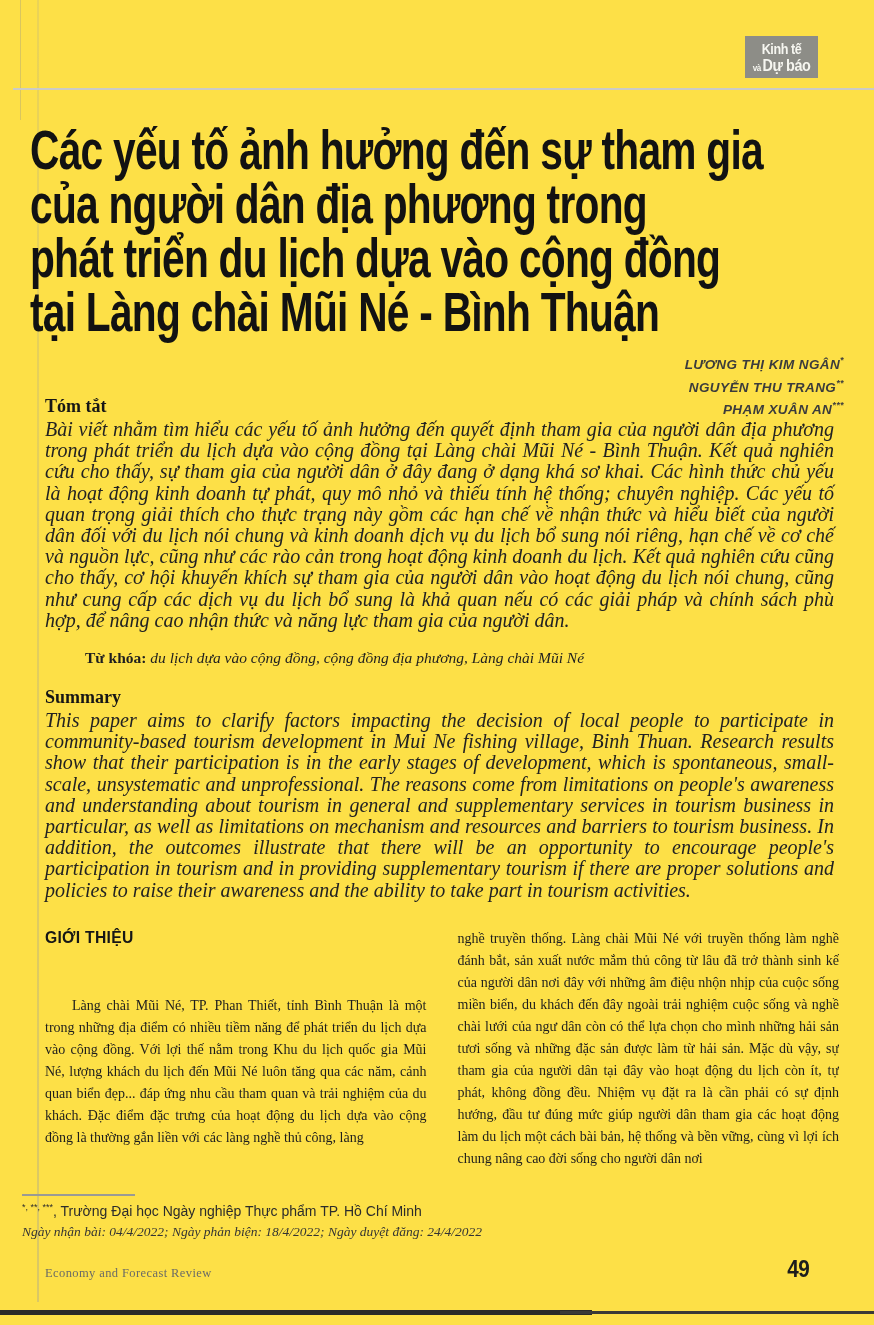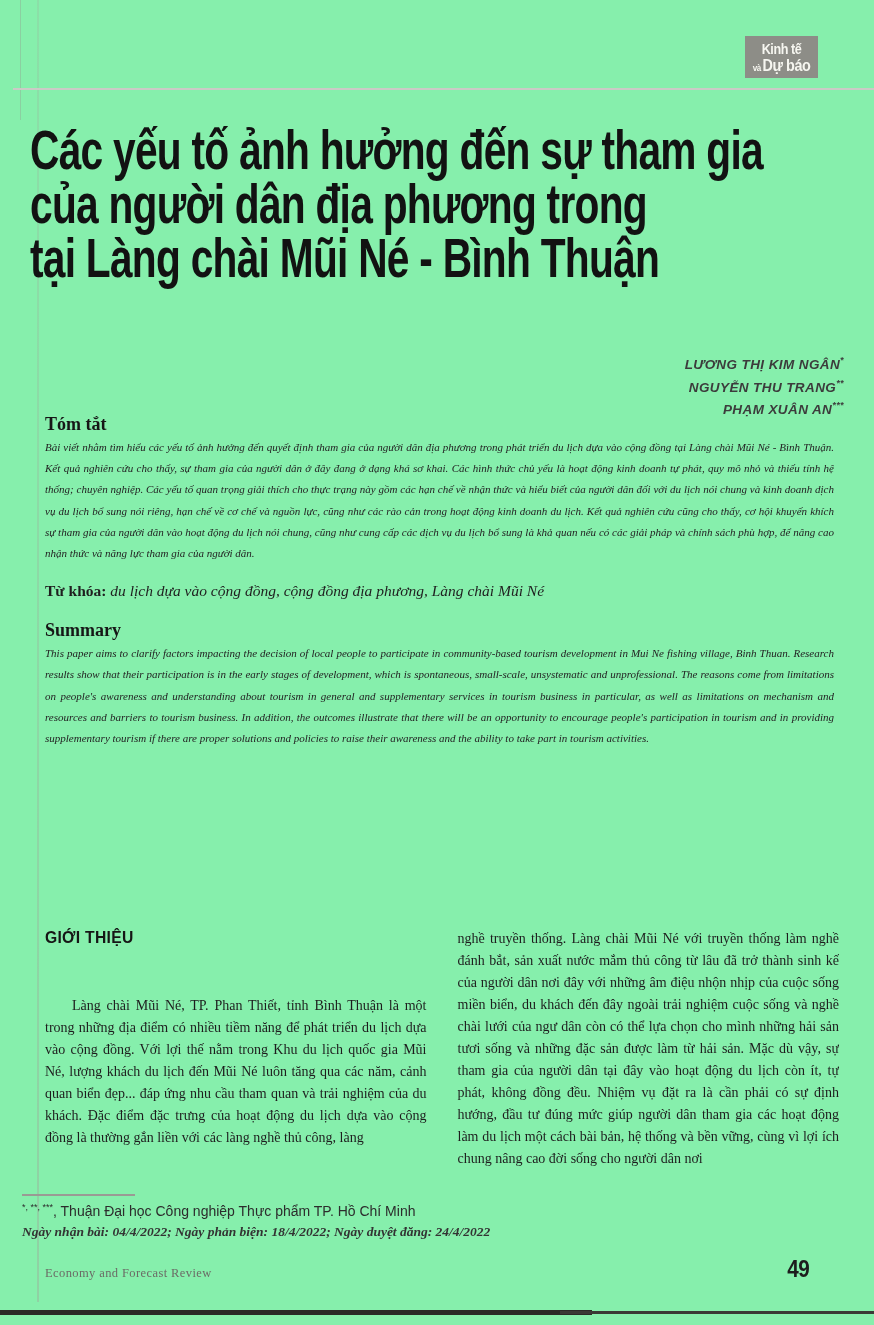--- a/index.html
+++ b/index.html
@@ -4,21 +4,21 @@
 <style>
   * { margin:0; padding:0; box-sizing:border-box; }
   html,body { width:874px; }
   body {
     font-family:"Liberation Serif", serif;
     background:#ffffff;
   }
   .page {
     position:relative;
     width:874px; height:1325px;
-    background:#86efac;
+    background:#fde047;
     overflow:hidden;
     color:#1f1f1f;
   }
   
   .gutter-line { position:absolute; top:0; left:37px; width:2px; height:1302px;
     background:linear-gradient(to bottom, rgba(160,160,150,.20), rgba(160,160,150,.38)); }
   .gutter-line-top { position:absolute; top:0; left:20px; width:1px; height:120px;
     background:rgba(150,150,140,.35); }
 
   
@@ -42,46 +42,46 @@
   .title-line > span { display:inline-block; font-size:55px; letter-spacing:-1px;
     transform:scaleX(.74); transform-origin:left bottom; white-space:nowrap; }
 
   
   .authors { position:absolute; right:30px; top:351px; text-align:right;
     font-family:"Liberation Sans", sans-serif; font-weight:bold;
     font-size:13.5px; line-height:19px; color:#3c3c3c; letter-spacing:.4px;font-style:italic; }
   .authors sup { font-size:9px; vertical-align:super; }
 
   
-  .front-matter { position:absolute; left:45px; top:414px; width:789px; }
+  .front-matter { position:absolute; left:45px; top:396px; width:789px; }
   .sec-heading { font-size:18px; font-weight:bold; color:#161616; }
   .abstract-body, .summary-body {
-    font-style:italic; font-size:11px; line-height:21.2px;
+    font-style:italic; font-size:20px; line-height:21.2px;
     text-align:justify; color:#222; margin-top:2px; }
-  .kw-line { margin-top:18px; font-size:15.5px; }
+  .kw-line { margin-top:18px; font-size:15.5px;margin-left:40px; }
   .kw-line .kw-label { font-weight:bold; font-style:normal; }
   .kw-line .kw-body { font-style:italic; }
   .summary-head { margin-top:20px;font-family:Liberation Serif, serif; }
 
   
   .columns { position:absolute; left:45px; top:928px; width:794px; height:262px;
     display:flex; gap:31px; overflow:hidden; }
   .col { width:390px; }
   .intro-heading { font-family:"Liberation Sans", sans-serif; font-weight:bold;
     font-size:16.5px; color:#161616; letter-spacing:.3px; margin-bottom:13px; transform:scaleX(.95); transform-origin:left; }
   .col p { font-size:14px; line-height:22px; text-align:justify; color:#1d1d1d; }
   .col p.indent { text-indent:27px;margin-top:48px; }
 
   
   .fn-sep { position:absolute; left:22px; top:1194px; width:113px; height:2px; background:#9a9a94; }
   .fn-affil { position:absolute; left:22px; top:1202px; width:720px;
     font-family:"Liberation Sans", sans-serif; font-size:14px; color:#2c2c2c; }
   .fn-affil sup { font-size:9px; }
   .fn-dates { position:absolute; left:22px; top:1224px; width:760px;
-    font-style:italic; font-size:13.5px; color:#333;font-weight:bold; }
+    font-style:italic; font-size:13.5px; color:#333; }
 
   
   .journal-name { position:absolute; left:45px; top:1266px;
     font-size:12.5px; color:#6b6b66; letter-spacing:.4px; }
   .page-number { position:absolute; left:786px; top:1256px;
     font-family:"Liberation Sans", sans-serif; font-weight:bold;
     font-size:23px; color:#1d1d1d; letter-spacing:-.5px; transform:scaleX(.9); }
   .bottom-bar-thick { position:absolute; left:0; top:1310px; width:592px; height:5px; background:#2b2b28; }
   .bottom-bar-thin  { position:absolute; left:560px; top:1311px; width:314px; height:3px; background:#3a3a36; }
 </style>
@@ -96,20 +96,21 @@
   <div class="logo">
     <span class="l1">Kinh tế</span>
     <span class="l2"><span class="va">và</span><span>Dự báo</span></span>
   </div>
 
   <div class="header-rule"></div>
 
   <div class="title-block">
     <div class="title-line"><span>Các yếu tố ảnh hưởng đến sự tham gia</span></div>
     <div class="title-line"><span>của người dân địa phương trong</span></div>
+    <div class="title-line"><span>phát triển du lịch dựa vào cộng đồng</span></div>
     <div class="title-line"><span>tại Làng chài Mũi Né - Bình Thuận</span></div>
   </div>
 
   <div class="authors">
     <div><span>LƯƠNG THỊ KIM NGÂN</span><sup>*</sup></div>
     <div><span>NGUYỄN THU TRANG</span><sup>**</sup></div>
     <div><span>PHẠM XUÂN AN</span><sup>***</sup></div>
   </div>
 
   <div class="front-matter">
@@ -127,21 +128,21 @@
     <div class="col">
       <div class="intro-heading">GIỚI THIỆU</div>
       <p class="indent">Làng chài Mũi Né, TP. Phan Thiết, tỉnh Bình Thuận là một trong những địa điểm có nhiều tiềm năng để phát triển du lịch dựa vào cộng đồng. Với lợi thế nằm trong Khu du lịch quốc gia Mũi Né, lượng khách du lịch đến Mũi Né luôn tăng qua các năm, cảnh quan biển đẹp... đáp ứng nhu cầu tham quan và trải nghiệm của du khách. Đặc điểm đặc trưng của hoạt động du lịch dựa vào cộng đồng là thường gắn liền với các làng nghề thủ công, làng</p>
     </div>
     <div class="col">
       <p>nghề truyền thống. Làng chài Mũi Né với truyền thống làm nghề đánh bắt, sản xuất nước mắm thủ công từ lâu đã trở thành sinh kế của người dân nơi đây với những âm điệu nhộn nhịp của cuộc sống miền biển, du khách đến đây ngoài trải nghiệm cuộc sống và nghề chài lưới của ngư dân còn có thể lựa chọn cho mình những hải sản tươi sống và những đặc sản được làm từ hải sản. Mặc dù vậy, sự tham gia của người dân tại đây vào hoạt động du lịch còn ít, tự phát, không đồng đều. Nhiệm vụ đặt ra là cần phải có sự định hướng, đầu tư đúng mức giúp người dân tham gia các hoạt động làm du lịch một cách bài bản, hệ thống và bền vững, cùng vì lợi ích chung nâng cao đời sống cho người dân nơi</p>
     </div>
   </div>
 
   <div class="fn-sep"></div>
-  <div class="fn-affil"><sup>*, **, ***</sup><span>, Thuận Đại học Công nghiệp Thực phẩm TP. Hồ Chí Minh</span></div>
+  <div class="fn-affil"><sup>*, **, ***</sup><span>, Trường Đại học Ngày nghiệp Thực phẩm TP. Hồ Chí Minh</span></div>
   <div class="fn-dates">Ngày nhận bài: 04/4/2022; Ngày phản biện: 18/4/2022; Ngày duyệt đăng: 24/4/2022</div>
 
   <div class="journal-name">Economy and Forecast Review</div>
   <div class="page-number">49</div>
   <div class="bottom-bar-thick"></div>
   <div class="bottom-bar-thin"></div>
 
 </div>
 
 </body></html>

